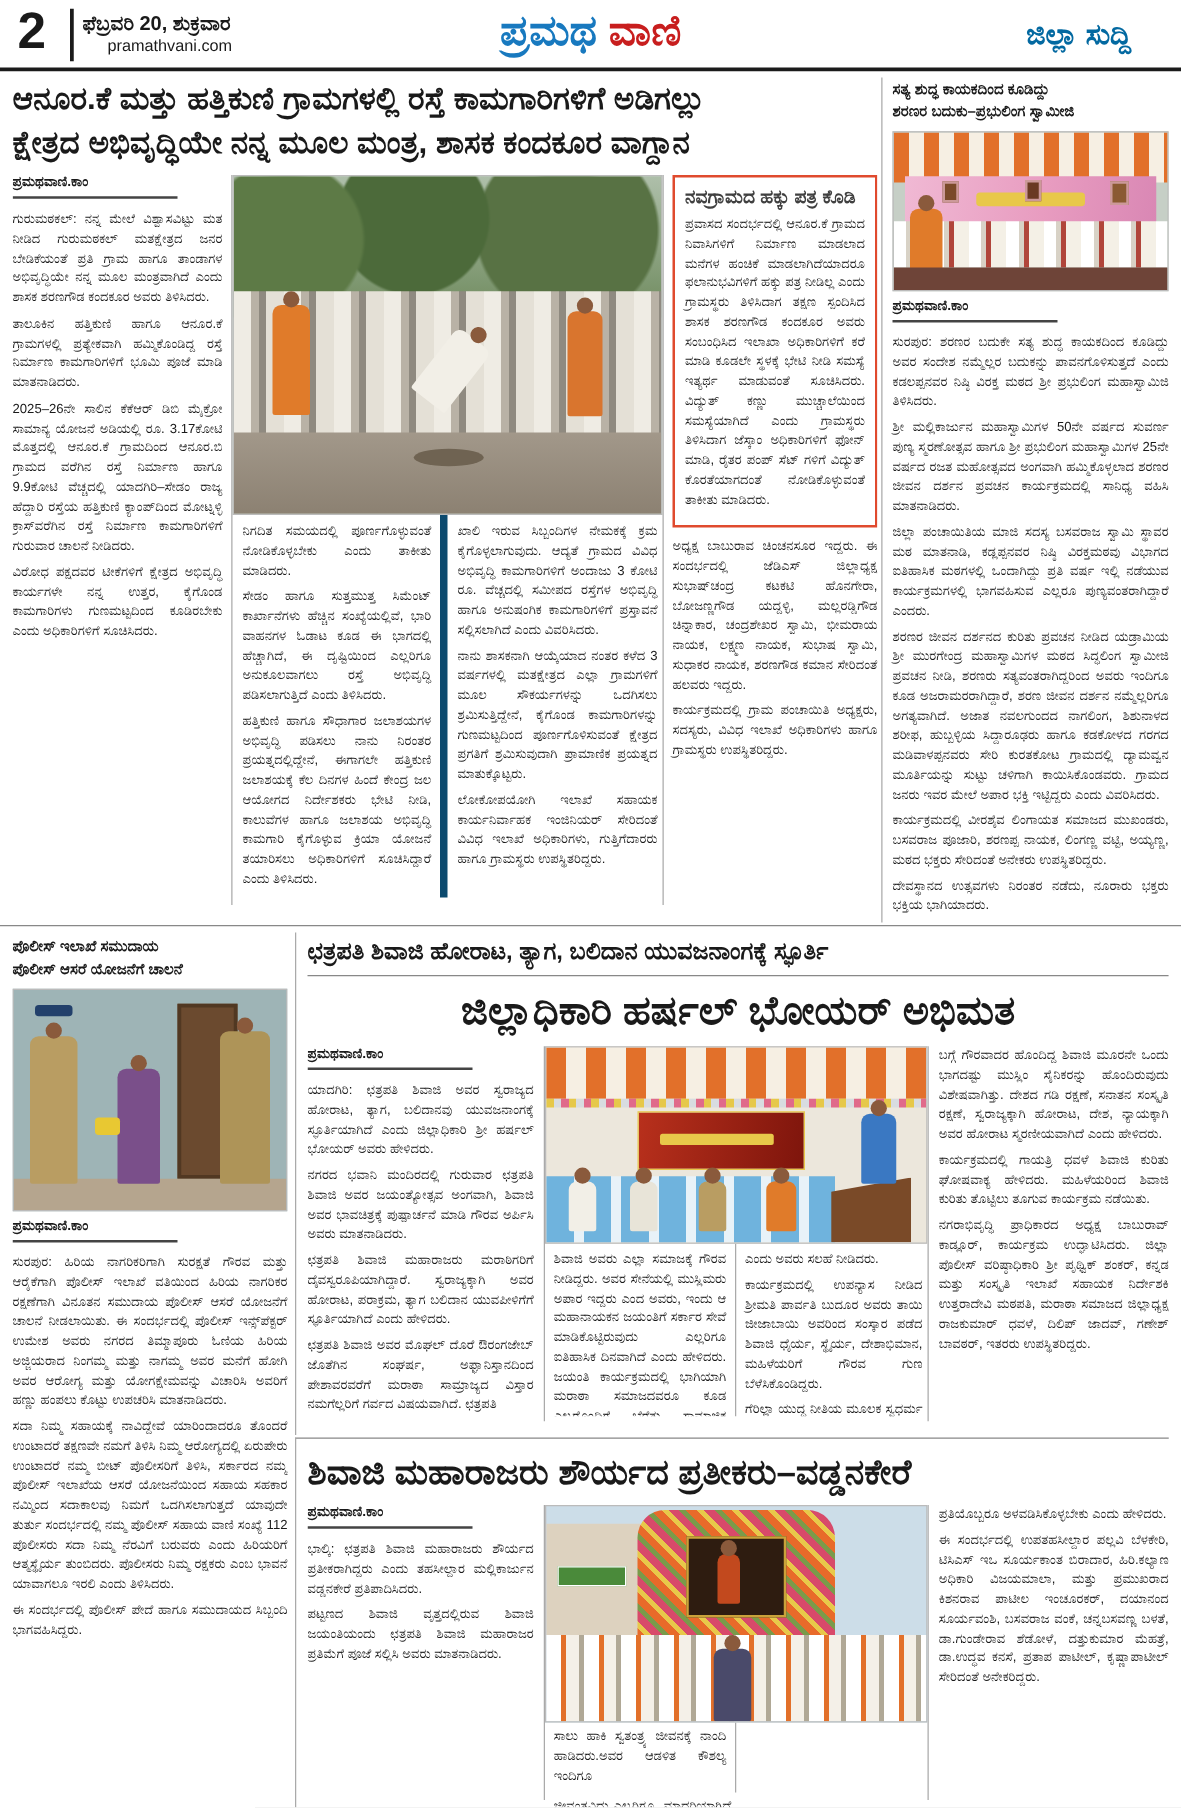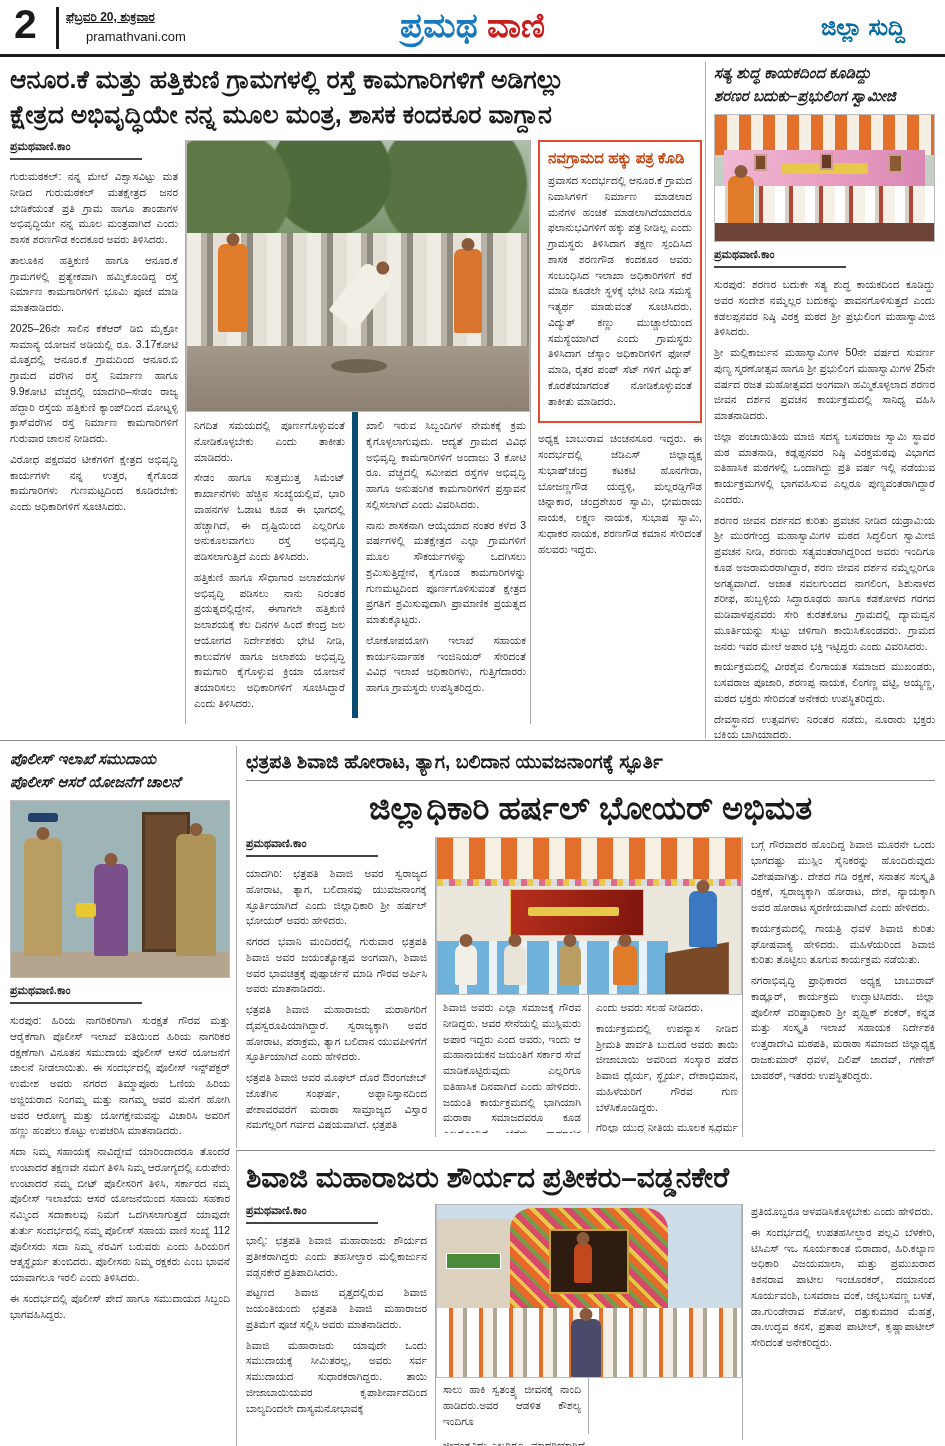--- a/index.html
+++ b/index.html
@@ -4,21 +4,21 @@
 <style>
   * { box-sizing: border-box; margin: 0; padding: 0; }
   html,body { background:#e9e9e9; }
   body { font-family:"Liberation Sans","DejaVu Sans",sans-serif; color:#1a1a1a; }
   .page { position:relative; width:945px; height:1446px; background:#fff; margin:0 auto; overflow:hidden; }
 
   
   .hdr { position:absolute; left:0; top:0; width:945px; height:57px; border-bottom:3px solid #1b1b1b; }
   .pagenum { position:absolute; left:14px; top:4px; font-size:41px; font-weight:bold; line-height:1; }
   .hsep { position:absolute; left:56px; top:7px; width:3px; height:42px; background:#1b1b1b; }
-  .hdate { position:absolute; left:66px; top:10px; font-size:12px; font-weight:bold;text-decoration:underline; }
+  .hdate { position:absolute; left:66px; top:10px; font-size:16px; font-weight:bold; }
   .hweb  { position:absolute; left:66px; top:29px; font-size:13px;margin-left:20px; }
   .mast { position:absolute; left:50%; transform:translateX(-50%); top:6px; font-size:34px; font-weight:bold; white-space:nowrap; }
   .mast .blue { color:#1879bf; }
   .mast .red  { color:#c81e1e; }
   .sect { position:absolute; right:40px; top:14px; font-size:23px; font-weight:bold; color:#0369a1; }
 
   
   .by { font-weight:bold; font-size:11px; }
   .byrule { width:132px; border-bottom:2px solid #444; margin:5px 0 9px; }
   .bp { font-size:10.5px; line-height:1.5; text-align:justify; margin-bottom:5px; word-break:break-word; }
@@ -28,25 +28,25 @@
   .a1 { position:absolute; left:10px; top:62px; width:692px; height:676px; overflow:hidden; }
   .a1h { font-size:25px; font-weight:bold; line-height:1.4; }
   .a1body { display:flex; margin-top:8px; height:584px; }
   .a1c1 { width:176px; padding-right:7px; border-right:1px solid #aaa; }
   .a1mid { width:344px; }
   .a1midcols { display:flex; height:306px; }
   .a1c2 { width:50%; padding:6px 7px 0 8px; border-right:6px solid #0c4a6e; }
   .a1c3 { width:50%; padding:6px 4px 0 8px; }
   .a1c4 { width:172px; padding-left:7px; border-left:1px solid #aaa; }
   .redbox { border:2px solid #e04a2e; padding:7px 8px; margin-bottom:8px; }
-  .redbox .t { color:#c2410c; font-size:15px; font-weight:bold; margin-bottom:6px; }
+  .redbox .t { color:#404040; font-size:15px; font-weight:bold; margin-bottom:6px; }
 
   
   .a2 { position:absolute; left:705px; top:62px; width:230px; height:676px; border-left:1px solid #aaa; padding-left:8px; overflow:hidden; }
-  .smh { font-size:15px; font-weight:bold; line-height:1.5;font-style:italic; }
+  .smh { font-size:12px; font-weight:bold; line-height:1.5; }
 
   
   .midrule { position:absolute; left:0; top:740px; width:945px; border-top:1px solid #888; }
 
   
   .a3 { position:absolute; left:10px; top:748px; width:220px; height:692px; overflow:hidden; }
 
   
   .a4 { position:absolute; left:236px; top:746px; width:699px; height:402px; border-left:1px solid #aaa; padding-left:9px; overflow:hidden; }
   .kick { font-size:19px; font-weight:bold; padding:5px 0 7px; border-bottom:1px solid #888; }
@@ -136,20 +136,21 @@
             <p class="bp">ಲೋಕೋಪಯೋಗಿ ಇಲಾಖೆ ಸಹಾಯಕ ಕಾರ್ಯನಿರ್ವಾಹಕ ಇಂಜಿನಿಯರ್ ಸೇರಿದಂತೆ ವಿವಿಧ ಇಲಾಖೆ ಅಧಿಕಾರಿಗಳು, ಗುತ್ತಿಗೆದಾರರು ಹಾಗೂ ಗ್ರಾಮಸ್ಥರು ಉಪಸ್ಥಿತರಿದ್ದರು.</p>
           </div>
         </div>
       </div>
       <div class="a1c4 col">
         <div class="redbox">
           <div class="t">ನವಗ್ರಾಮದ ಹಕ್ಕು ಪತ್ರ ಕೊಡಿ</div>
           <p class="bp">ಪ್ರವಾಸದ ಸಂದರ್ಭದಲ್ಲಿ ಆನೂರ.ಕೆ ಗ್ರಾಮದ ನಿವಾಸಿಗಳಿಗೆ ನಿರ್ಮಾಣ ಮಾಡಲಾದ ಮನೆಗಳ ಹಂಚಿಕೆ ಮಾಡಲಾಗಿದೆಯಾದರೂ ಫಲಾನುಭವಿಗಳಿಗೆ ಹಕ್ಕು ಪತ್ರ ನೀಡಿಲ್ಲ ಎಂದು ಗ್ರಾಮಸ್ಥರು ತಿಳಿಸಿದಾಗ ತಕ್ಷಣ ಸ್ಪಂದಿಸಿದ ಶಾಸಕ ಶರಣಗೌಡ ಕಂದಕೂರ ಅವರು ಸಂಬಂಧಿಸಿದ ಇಲಾಖಾ ಅಧಿಕಾರಿಗಳಿಗೆ ಕರೆ ಮಾಡಿ ಕೂಡಲೇ ಸ್ಥಳಕ್ಕೆ ಭೇಟಿ ನೀಡಿ ಸಮಸ್ಯೆ ಇತ್ಯರ್ಥ ಮಾಡುವಂತೆ ಸೂಚಿಸಿದರು. ವಿದ್ಯುತ್ ಕಣ್ಣು ಮುಚ್ಚಾಲೆಯಿಂದ ಸಮಸ್ಯೆಯಾಗಿದೆ ಎಂದು ಗ್ರಾಮಸ್ಥರು ತಿಳಿಸಿದಾಗ ಜೆಸ್ಕಾಂ ಅಧಿಕಾರಿಗಳಿಗೆ ಫೋನ್ ಮಾಡಿ, ರೈತರ ಪಂಪ್ ಸೆಟ್ ಗಳಿಗೆ ವಿದ್ಯುತ್ ಕೊರತೆಯಾಗದಂತೆ ನೋಡಿಕೊಳ್ಳುವಂತೆ ತಾಕೀತು ಮಾಡಿದರು.</p>
         </div>
         <p class="bp">ಅಧ್ಯಕ್ಷ ಬಾಬುರಾವ ಚಿಂಚನಸೂರ ಇದ್ದರು. ಈ ಸಂದರ್ಭದಲ್ಲಿ ಜೆಡಿಎಸ್ ಜಿಲ್ಲಾಧ್ಯಕ್ಷ ಸುಭಾಷ್‌ಚಂದ್ರ ಕಟಕಟಿ ಹೊನಗೇರಾ, ಬೋಜಣ್ಣಗೌಡ ಯದ್ದಳ್ಳಿ, ಮಲ್ಲರಡ್ಡಿಗೌಡ ಚಿನ್ನಾಕಾರ, ಚಂದ್ರಶೇಖರ ಸ್ವಾಮಿ, ಭೀಮರಾಯ ನಾಯಕ, ಲಕ್ಷ್ಮಣ ನಾಯಕ, ಸುಭಾಷ ಸ್ವಾಮಿ, ಸುಧಾಕರ ನಾಯಕ, ಶರಣಗೌಡ ಕಮಾನ ಸೇರಿದಂತೆ ಹಲವರು ಇದ್ದರು.</p>
+        <p class="bp">ಕಾರ್ಯಕ್ರಮದಲ್ಲಿ ಗ್ರಾಮ ಪಂಚಾಯಿತಿ ಅಧ್ಯಕ್ಷರು, ಸದಸ್ಯರು, ವಿವಿಧ ಇಲಾಖೆ ಅಧಿಕಾರಿಗಳು ಹಾಗೂ ಗ್ರಾಮಸ್ಥರು ಉಪಸ್ಥಿತರಿದ್ದರು.</p>
       </div>
     </div>
   </div>
 
   <div class="a2 col">
     <div class="smh">
       <div>ಸತ್ಯ ಶುದ್ಧ ಕಾಯಕದಿಂದ ಕೂಡಿದ್ದು</div>
       <div>ಶರಣರ ಬದುಕು–ಪ್ರಭುಲಿಂಗ ಸ್ವಾಮೀಜಿ</div>
     </div>
     <div class="photo photo2">
@@ -242,21 +243,20 @@
   </div>
 
   <div class="a5">
     <div class="a5h">ಶಿವಾಜಿ ಮಹಾರಾಜರು ಶೌರ್ಯದ ಪ್ರತೀಕರು–ವಡ್ಡನಕೇರೆ</div>
     <div class="a5body">
       <div class="a5c1 col">
         <div class="by">ಪ್ರಮಥವಾಣಿ.ಕಾಂ</div>
         <div class="byrule"></div>
         <p class="bp">ಭಾಲ್ಕಿ: ಛತ್ರಪತಿ ಶಿವಾಜಿ ಮಹಾರಾಜರು ಶೌರ್ಯದ ಪ್ರತೀಕರಾಗಿದ್ದರು ಎಂದು ತಹಸೀಲ್ದಾರ ಮಲ್ಲಿಕಾರ್ಜುನ ವಡ್ಡನಕೇರೆ ಪ್ರತಿಪಾದಿಸಿದರು.</p>
         <p class="bp">ಪಟ್ಟಣದ ಶಿವಾಜಿ ವೃತ್ತದಲ್ಲಿರುವ ಶಿವಾಜಿ ಜಯಂತಿಯಂದು ಛತ್ರಪತಿ ಶಿವಾಜಿ ಮಹಾರಾಜರ ಪ್ರತಿಮೆಗೆ ಪೂಜೆ ಸಲ್ಲಿಸಿ ಅವರು ಮಾತನಾಡಿದರು.</p>
-        <p class="bp">ಶಿವಾಜಿ ಮಹಾರಾಜರು ಯಾವುದೇ ಒಂದು ಸಮುದಾಯಕ್ಕೆ ಸೀಮಿತರಲ್ಲ, ಅವರು ಸರ್ವ ಸಮುದಾಯದ ಸುಧಾರಕರಾಗಿದ್ದರು. ತಾಯಿ ಜೀಜಾಬಾಯಿಯವರ ಕೃಪಾಶೀರ್ವಾದದಿಂದ ಬಾಲ್ಯದಿಂದಲೇ ದಾಸ್ಯಮನೋಭಾವಕ್ಕೆ</p>
       </div>
       <div class="a5mid">
         <div class="photo photo5" style="background:#ccdde8;">
           <div class="ph-layer" style="left:0;top:8%;width:26%;height:52%;background:#ddd2bf;"></div>
           <div class="ph-layer" style="left:3%;top:28%;width:18%;height:9%;background:#4a8a3a;border:1px solid #fff;"></div>
           <div class="ph-layer" style="left:24%;width:52%;top:2%;height:76%;border-radius:22px 22px 0 0;background:repeating-linear-gradient(45deg,#e86a2a 0 6px,#e8c84a 6px 10px,#d84a6a 10px 16px,#7a9a4a 16px 20px);"></div>
           <div class="ph-layer" style="left:37%;width:26%;top:14%;height:38%;background:#2e1c10;border:2px solid #caa23a;"></div>
           <div class="ph-fig" style="left:45%;top:22%;width:18px;height:40px;background:#c2491e;"></div>
           <div class="ph-layer" style="left:0;right:0;bottom:0;height:40%;background:repeating-linear-gradient(90deg,#ffffff 0 12px,#e2702a 12px 16px,#f4f0e8 16px 26px,#b0a896 26px 30px);"></div>
           <div class="ph-fig" style="left:44%;bottom:0;width:30px;height:58px;background:#4a4a6a;"></div>

